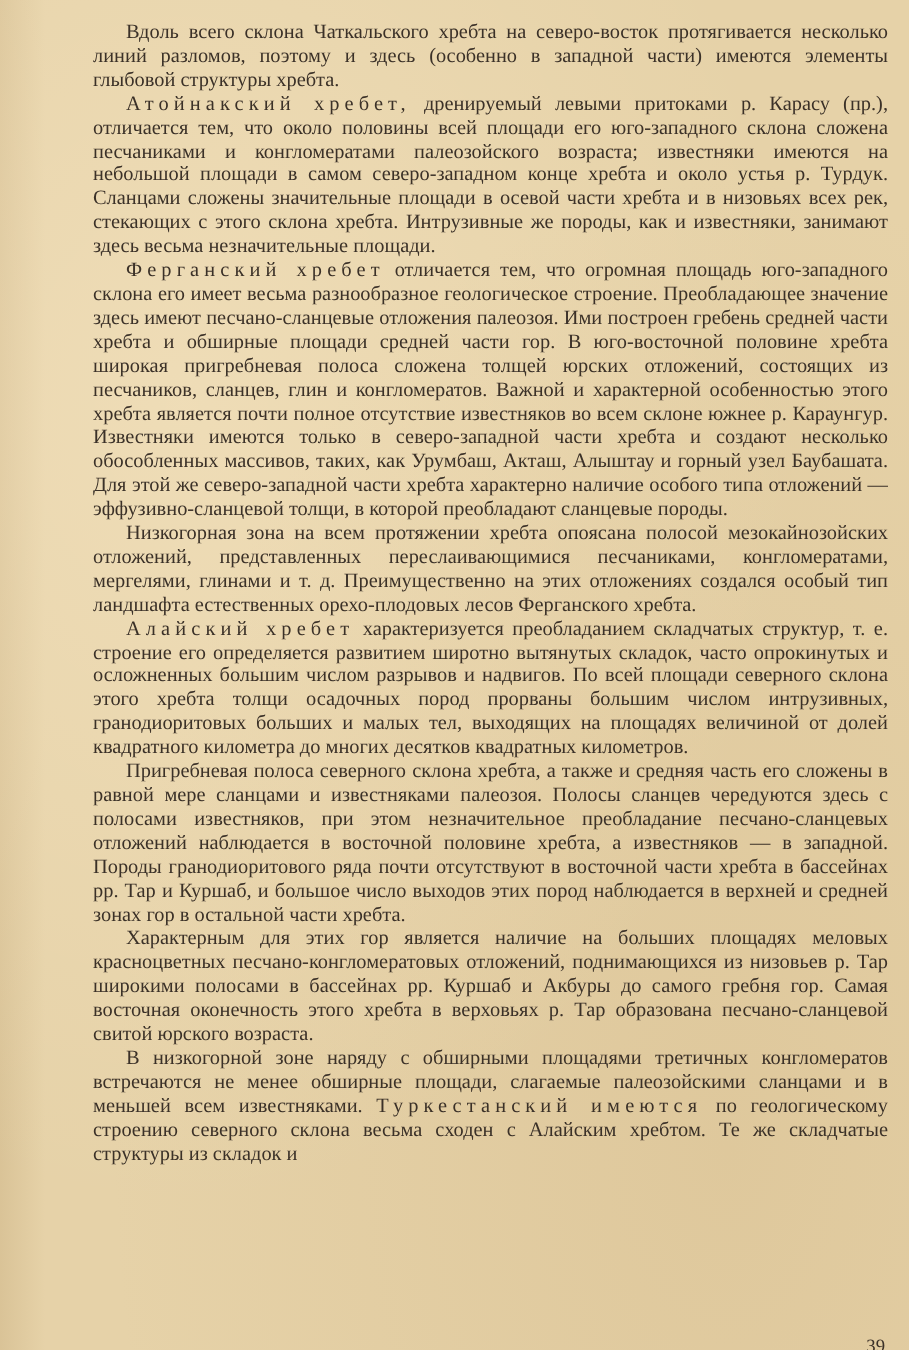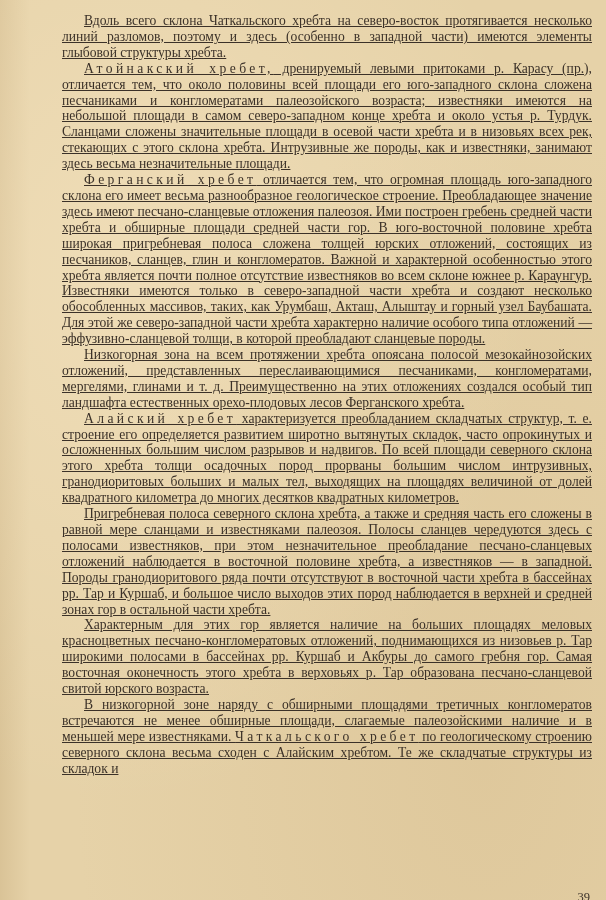--- a/index.html
+++ b/index.html
@@ -16,21 +16,21 @@
     position: absolute;
     left: 62px; top: 13px;
     width: 530px;
     font-family: "Liberation Serif", "DejaVu Serif", serif;
     font-size: 13.6px;
     line-height: 15.9px;
     color: #3b3128;
     text-align: justify;
     hyphens: manual;
   }
-  .para { margin: 0; text-indent: 22px; text-decoration: underline; }
+  .para { margin: 0; text-indent: 22px; }
   .spaced { letter-spacing: 3.4px; }
   .page-number {
     position: absolute;
     right: 16px; top: 890px;
     font-family: "Liberation Serif", "DejaVu Serif", serif;
     font-size: 12.5px;
     color: #3b3128;
   }
 </style>
 </head>
@@ -52,17 +52,17 @@
   <p class="para">
     <span class="spaced">Алайский хребет</span><span> характеризуется преобладанием складчатых структур, т. е. строение его определяется развитием широтно вытянутых складок, часто опрокинутых и осложненных большим числом разрывов и надвигов. По всей площади северного склона этого хребта толщи осадочных пород прорваны большим числом интрузивных, гранодиоритовых больших и малых тел, выходящих на площадях величиной от долей квадратного километра до многих десятков квадратных километров.</span>
   </p>
   <p class="para">
     <span>Пригребневая полоса северного склона хребта, а также и средняя часть его сложены в равной мере сланцами и известняками палеозоя. Полосы сланцев чередуются здесь с полосами известняков, при этом незначительное преобладание песчано-сланцевых отложений наблюдается в восточной половине хребта, а известняков — в западной. Породы гранодиоритового ряда почти отсутствуют в восточной части хребта в бассейнах рр. Тар и Куршаб, и большое число выходов этих пород наблюдается в верхней и средней зонах гор в остальной части хребта.</span>
   </p>
   <p class="para">
     <span>Характерным для этих гор является наличие на больших площадях меловых красноцветных песчано-конгломератовых отложений, поднимающихся из низовьев р. Тар широкими полосами в бассейнах рр. Куршаб и Акбуры до самого гребня гор. Самая восточная оконечность этого хребта в верховьях р. Тар образована песчано-сланцевой свитой юрского возраста.</span>
   </p>
   <p class="para">
-    <span>В низкогорной зоне наряду с обширными площадями третичных конгломератов встречаются не менее обширные площади, слагаемые палеозойскими наличие и в меньшей мере известняками. </span><span class="spaced">Чаткальского хребет</span><span> по геологическому строению северного склона весьма сходен с Алайским хребтом. Те же складчатые структуры из складок и</span>
+    <span>В низкогорной зоне наряду с обширными площадями третичных конгломератов встречаются не менее обширные площади, слагаемые палеозойскими сланцами и в меньшей всем известняками. </span><span class="spaced">Туркестанский имеются</span><span> по геологическому строению северного склона весьма сходен с Алайским хребтом. Те же складчатые структуры из складок и</span>
   </p>
 </div>
 
 <div class="page-number">39</div>
 
 </body></html>

